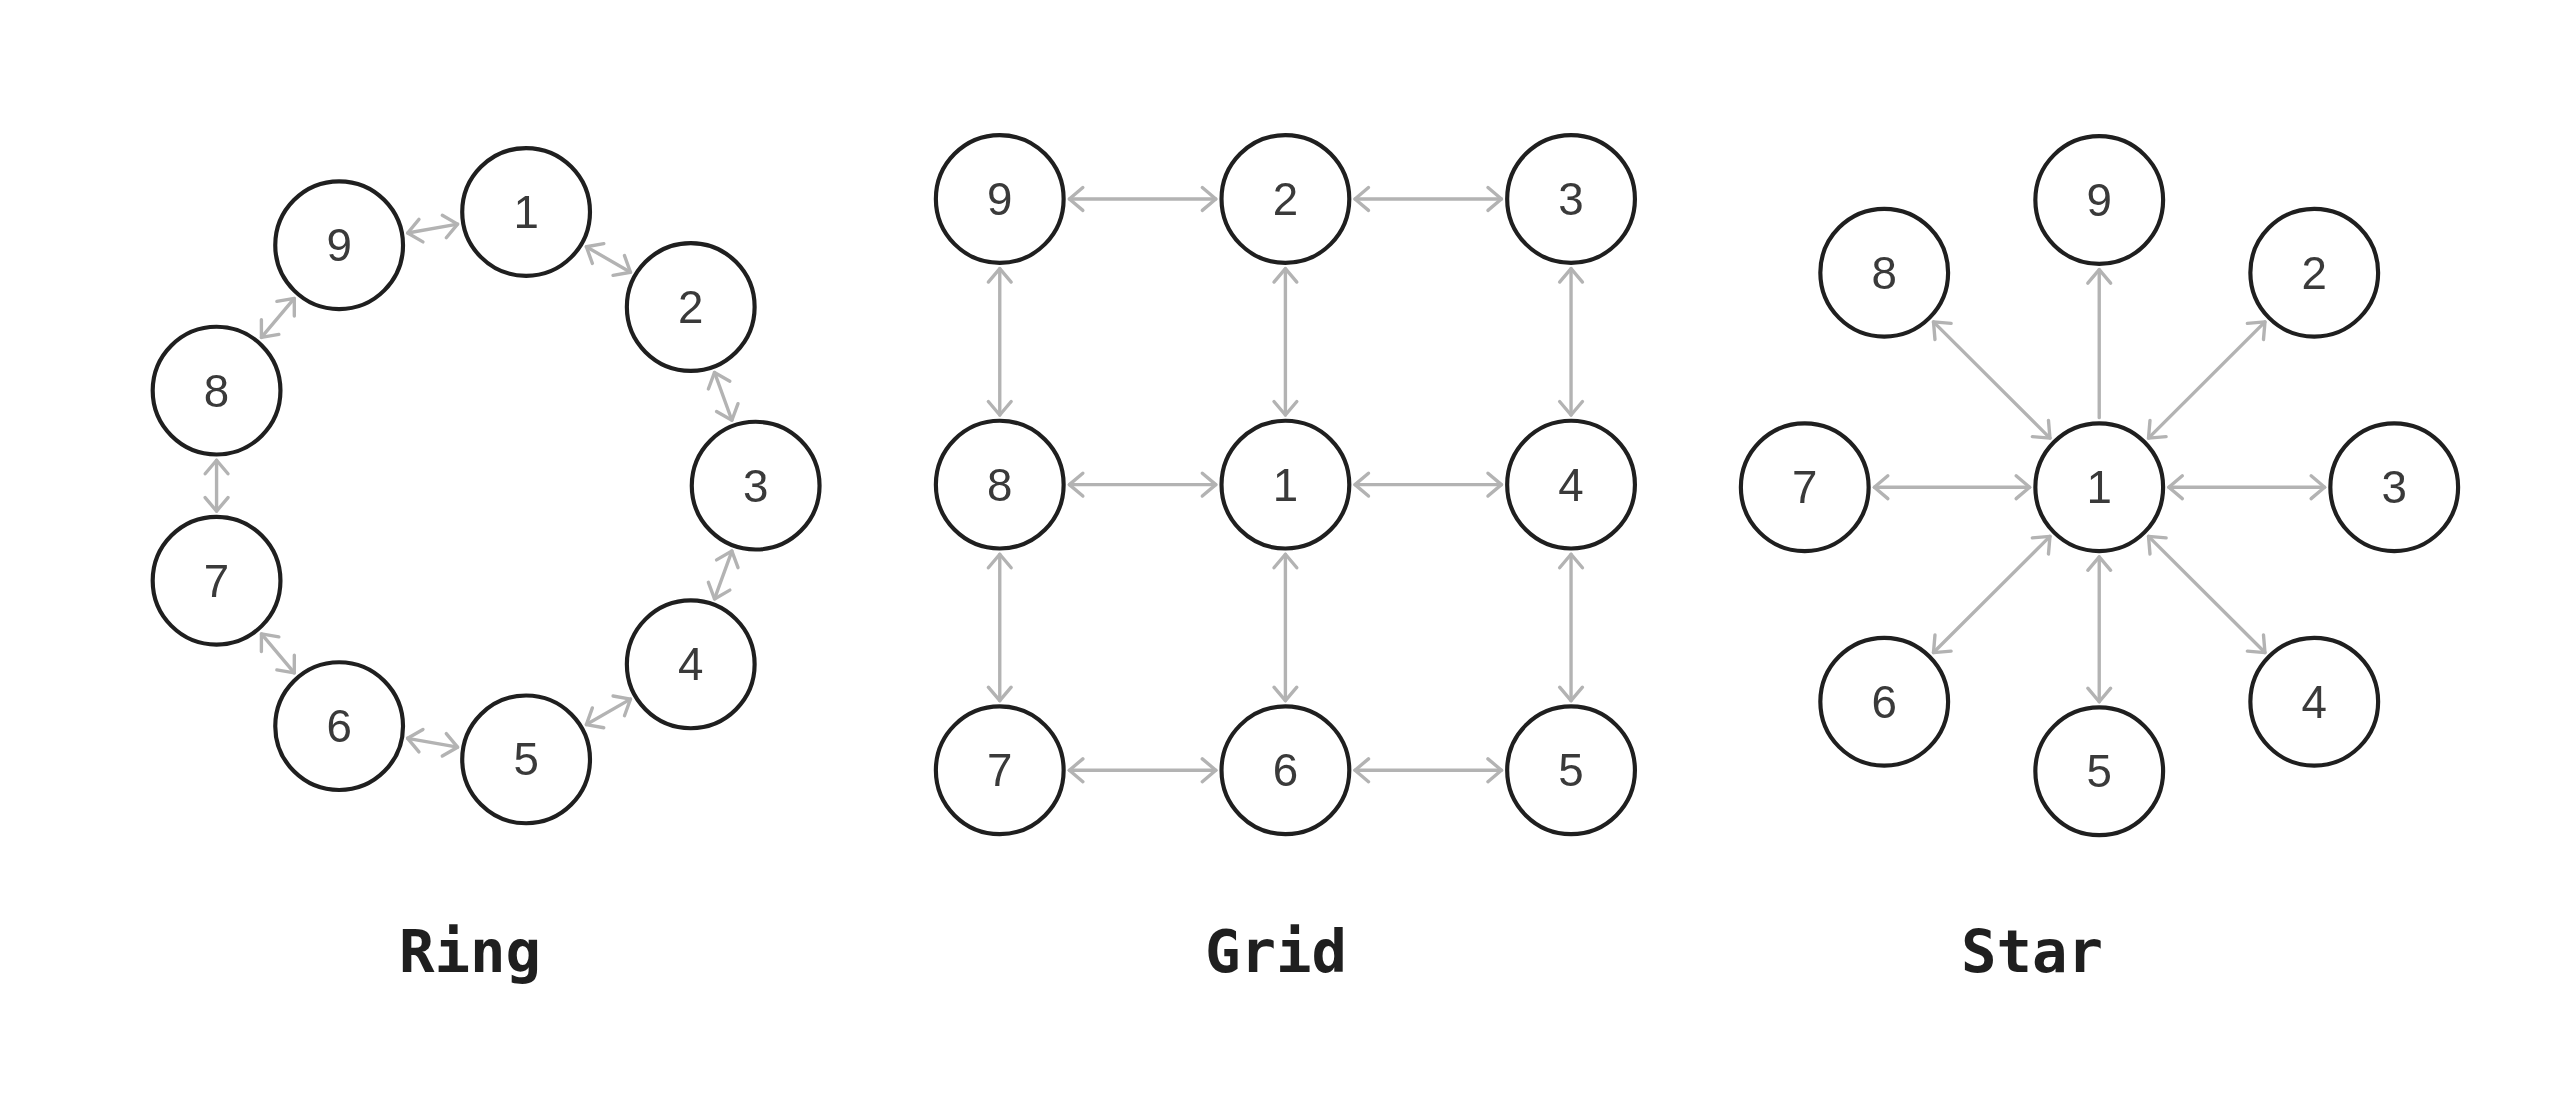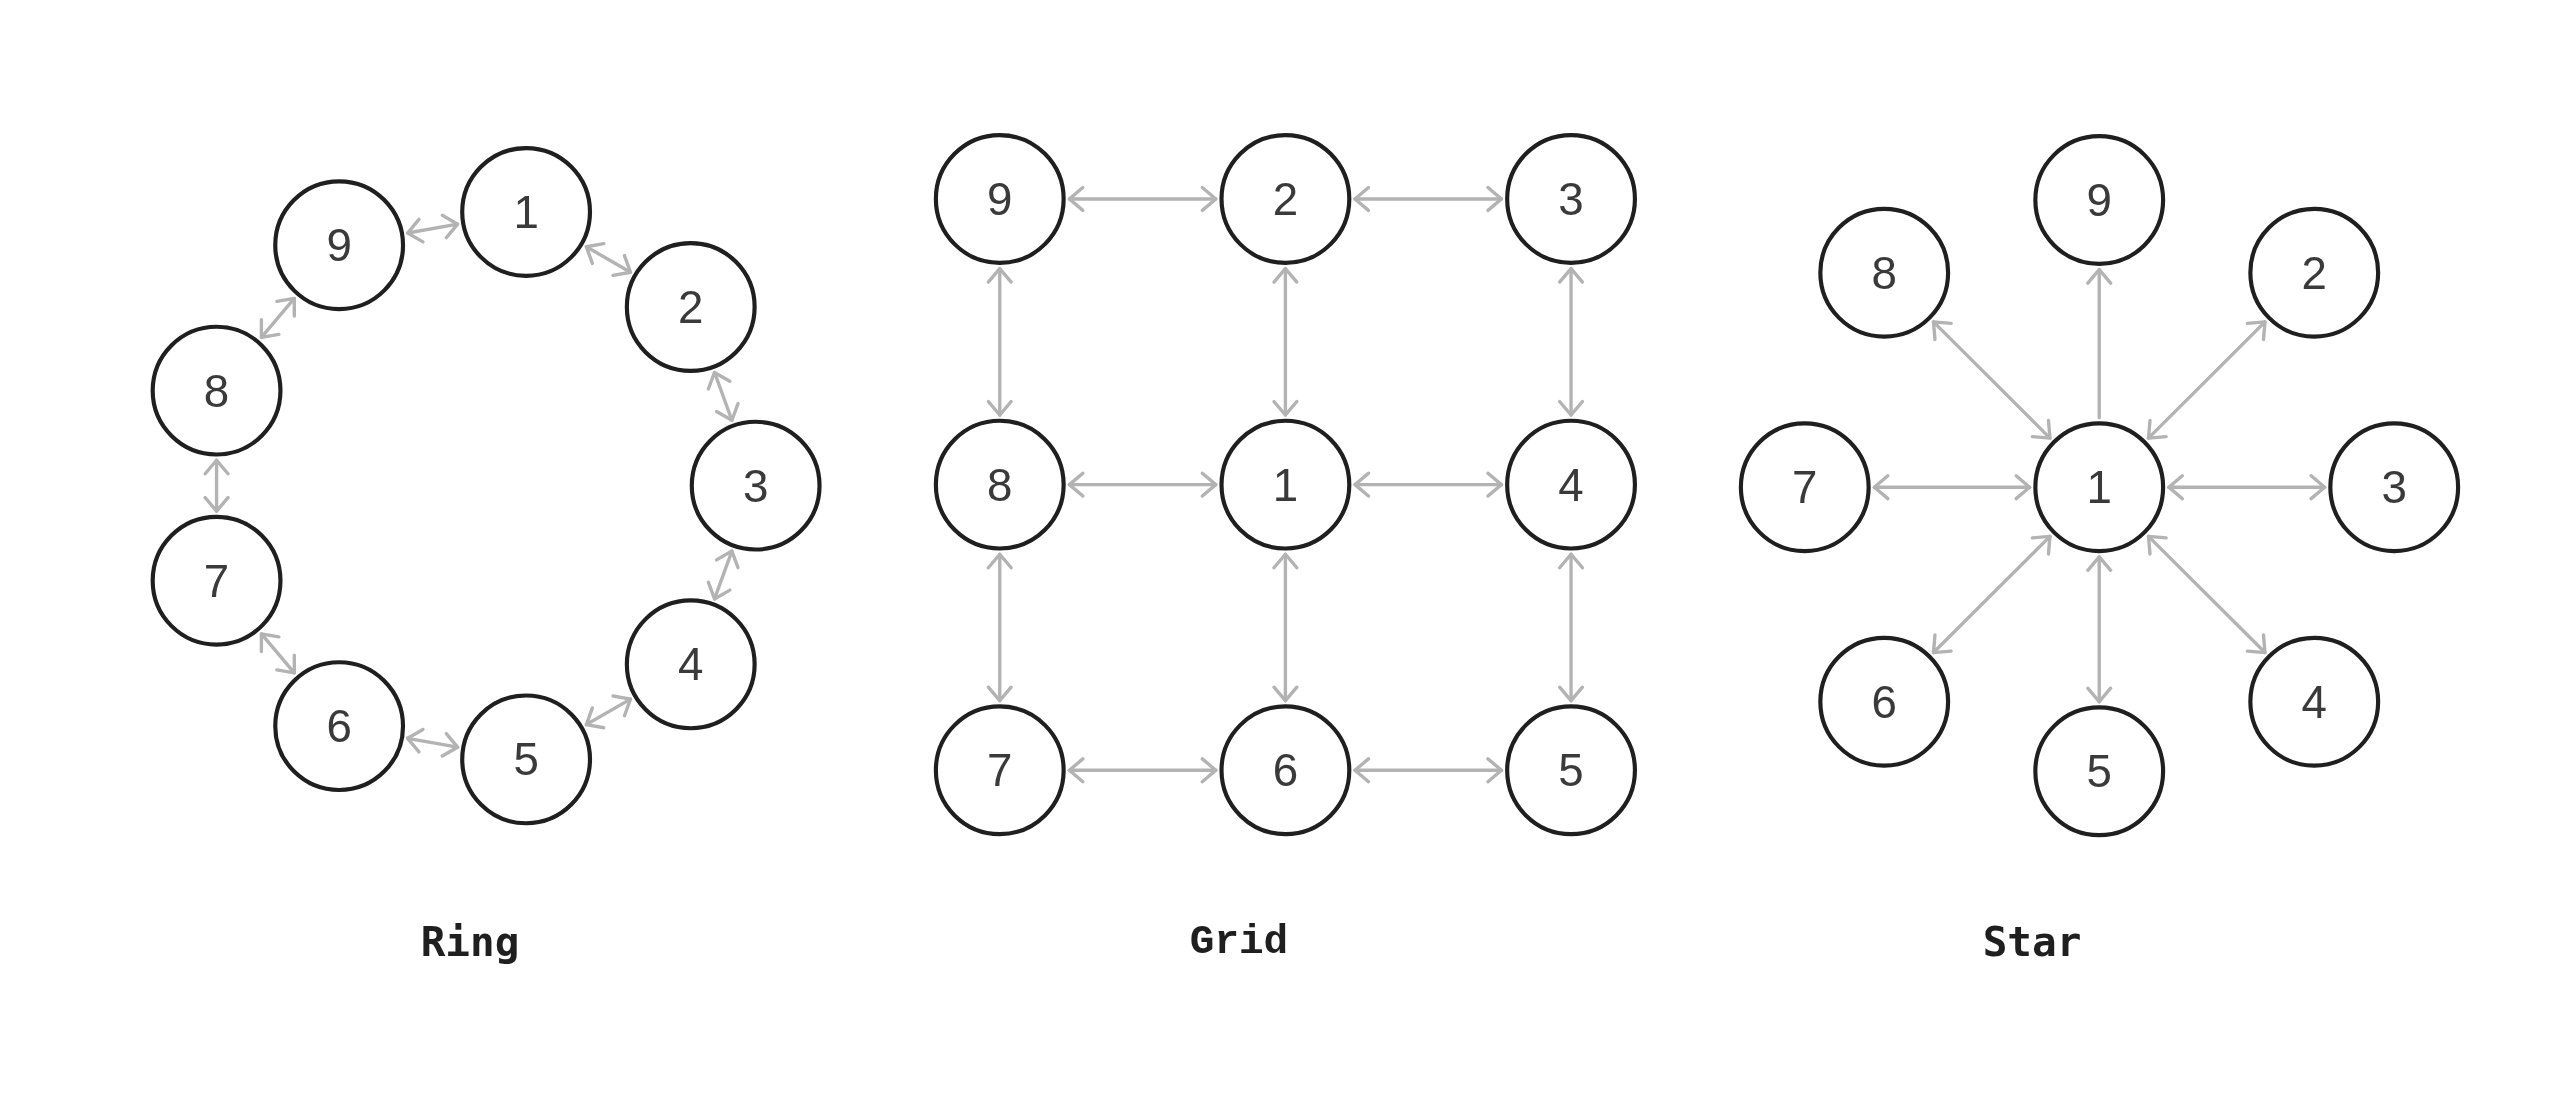--- a/index.html
+++ b/index.html
@@ -37,28 +37,28 @@
     stroke-linecap: round;
     stroke-linejoin: round;
   }
   .diagram-label {
     position: absolute;
     top: 922px;
     width: 312px;
     line-height: 1;
     font-family: "DejaVu Sans Mono", monospace;
     font-weight: 700;
-    font-size: 41px;
+    font-size: 59px;
     text-align: center;
     color: #1f1f1f;
     letter-spacing: 0px;
     user-select: none;
   }
   .diagram-label.ring { left: 314px; }
-  .diagram-label.grid { left: 1083px; font-family: Liberation Mono, monospace; }
+  .diagram-label.grid { left: 1120px; }
   .diagram-label.star { left: 1876px; }
 </style>
 </head>
 <body>
 
 <div class="figure-canvas">
   <svg class="topology-svg" id="fig" viewBox="0 0 4960 2137" xmlns="http://www.w3.org/2000/svg">
       <g>
         <g>
           <line x1="1129.0505800115616" y1="474.9944988710277" x2="1213.9494199884384" y2="524.0055011289724" class="edge-line" stroke="#b3b3b3" stroke-width="6.5"></line>

